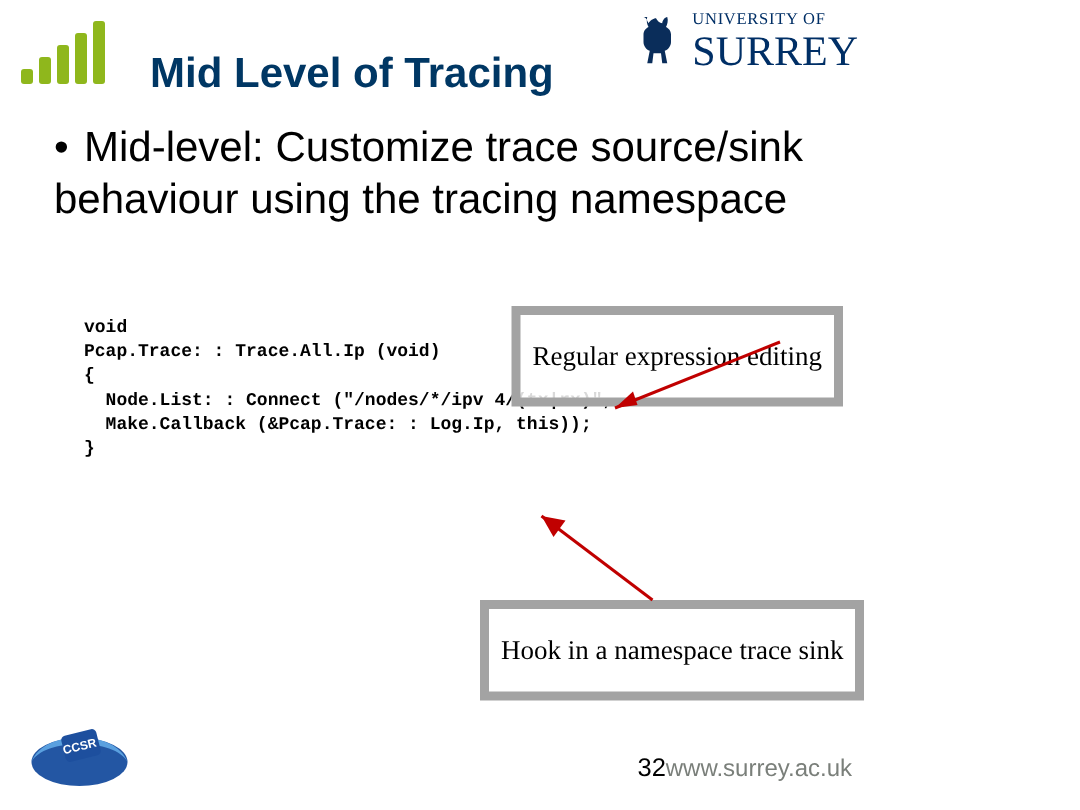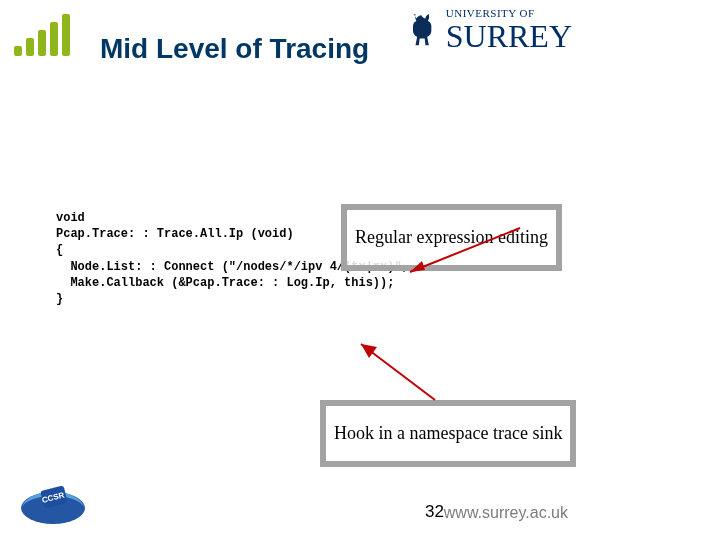--- a/index.html
+++ b/index.html
@@ -3,21 +3,21 @@
 <meta charset="utf-8">
 <style>
   html,body{margin:0;padding:0;width:720px;height:540px;background:#fff;font-family:Arial,Helvetica,sans-serif;color:#000;overflow:hidden}
   .slide{position:relative;width:592px;height:540px}
   .logo-bars{position:absolute;left:14px;top:12px;display:flex;align-items:flex-end;gap:4px;height:44px}
   .logo-bars span{display:block;width:8px;background:#8fb71c;border-radius:2px}
   .logo-uni{position:absolute;right:20px;top:8px;display:flex;align-items:center;gap:6px;color:#002f66}
   .stag{width:34px;height:40px}
   .uni-text{font-family:"Times New Roman",serif;line-height:1.05;font-size:15px}
   .uni-text .u{font-size:11px;letter-spacing:.5px}
-  .uni-text .s{font-size:32px;font-weight:400}
+  .uni-text .s{font-size:28px;font-weight:400}
   .title{position:absolute;left:100px;top:14px;font-size:28px;font-weight:700;color:#003764;font-family:Arial,Helvetica,sans-serif}
   .bullet{position:absolute;left:36px;top:80px;right:36px;font-size:28px;color:#000;line-height:1.25}
   .bullet .dot{display:inline-block;width:20px}
   .code{position:absolute;left:56px;top:210px;right:40px;font-family:"Courier New",monospace;font-size:12px;font-weight:700;color:#000;line-height:1.35;white-space:pre}
   .callout{position:absolute;border:6px solid #a3a3a3;background:rgba(255,255,255,.85);padding:17px 8px;color:#000;font-family:Liberation Serif, serif;font-size:18px}
   .callout.c1{right:30px;top:204px}
   .callout.c2{left:320px;top:400px}
   .arrow line{stroke:#c00000;stroke-width:2}
   .arrow polygon{fill:#c00000}
   .footer-author{position:absolute;left:170px;bottom:18px;font-size:15px;letter-spacing:4px;color:#003764;font-weight:700}
@@ -44,20 +44,23 @@
       </g>
     </svg>
     <div class="uni-text">
       <div class="u">UNIVERSITY OF</div>
       <div class="s">SURREY</div>
     </div>
   </div>
 
   <h1 class="title">Mid Level of Tracing</h1>
 
+  <div class="bullet">
+    <span class="dot">•</span><span>Mid-level: Customize trace source/sink behaviour using the tracing namespace</span>
+  </div>
 
   <div class="code">void
 Pcap.Trace: : Trace.All.Ip (void)
 {
   Node.List: : Connect ("/nodes/*/ipv 4/(tx|rx)",
   Make.Callback (&amp;Pcap.Trace: : Log.Ip, this));
 }</div>
 
   <div class="callout c1">Regular expression editing</div>
   <svg style="position:absolute;left:400px;top:228px;width:130px;height:50px;overflow:visible" class="arrow">

